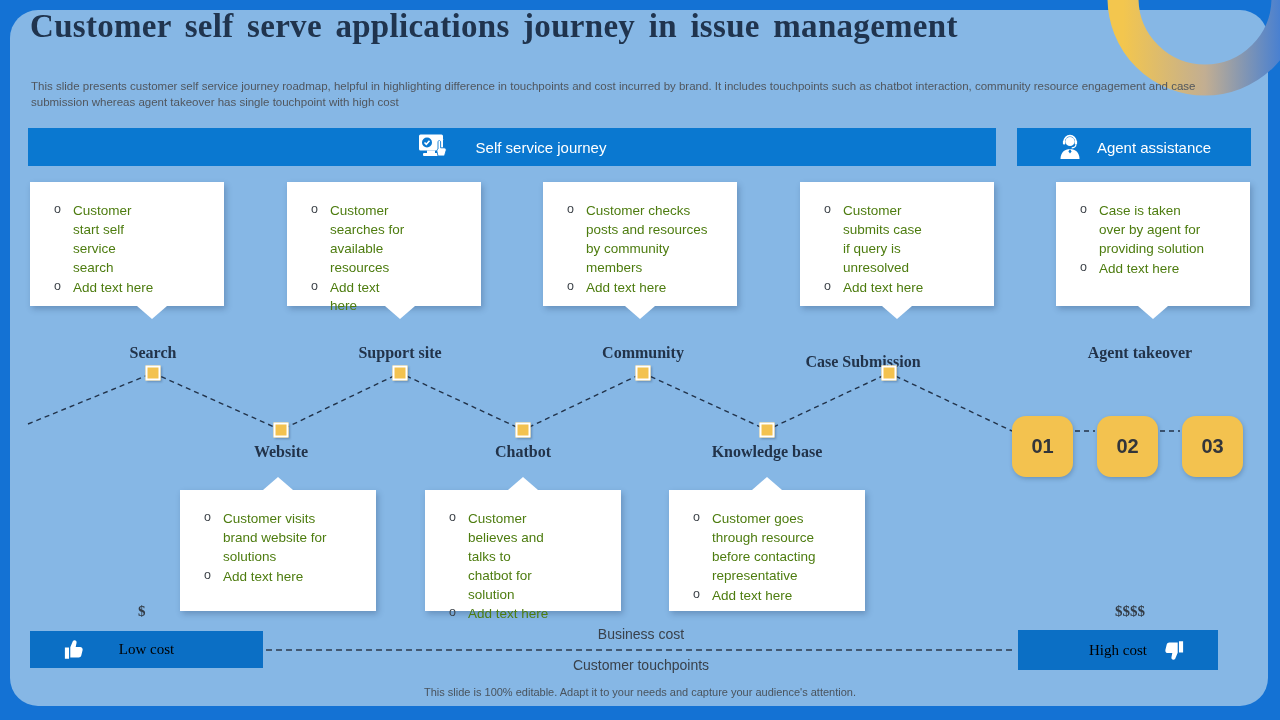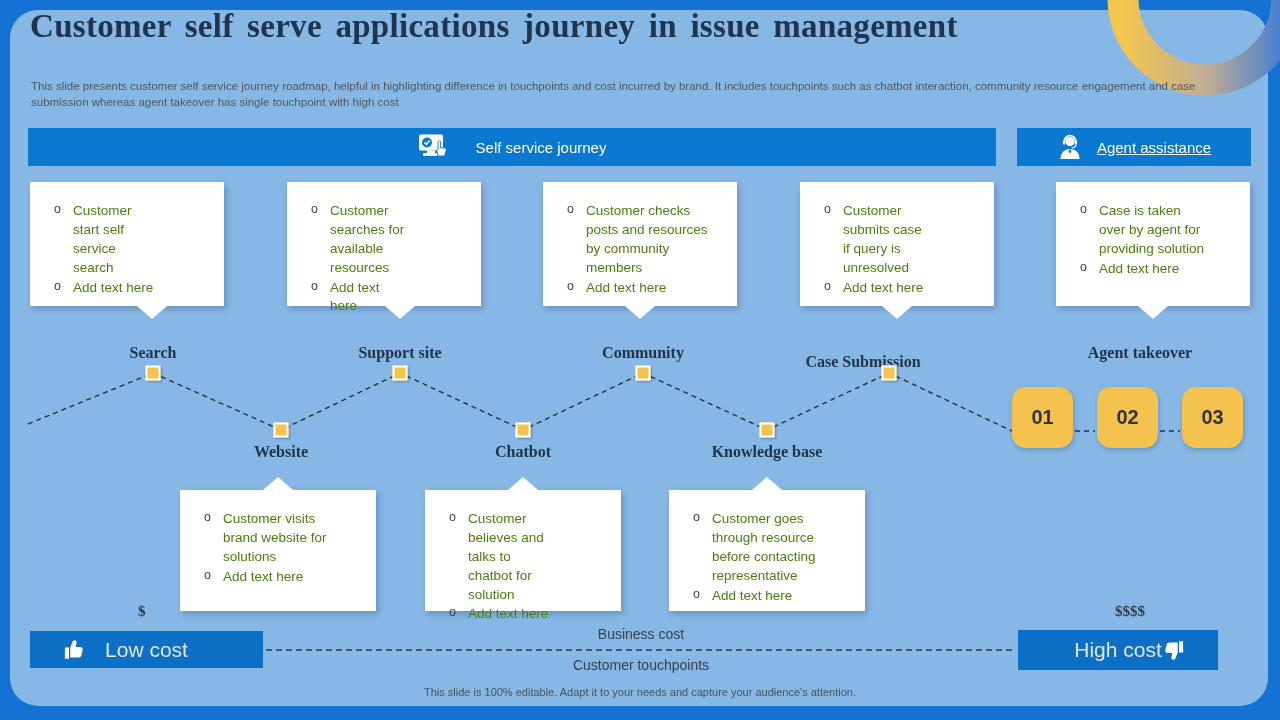--- a/index.html
+++ b/index.html
@@ -8,49 +8,49 @@
   .panel{position:absolute;left:10px;top:10px;width:1258px;height:696px;background:#86B7E5;border-radius:28px;}
 
   .title{position:absolute;left:30px;top:8px;width:1100px;
          font-family:"Liberation Serif",serif;font-weight:700;font-size:33px;color:#20344E;
          word-spacing:5px;letter-spacing:.3px;}
   .subtitle{position:absolute;left:31px;top:78px;width:1212px;font-size:11.5px;line-height:1.42;color:#50565E;}
 
   .bar{position:absolute;top:128px;height:38px;background:#0A78D0;color:#fff;
        display:flex;align-items:center;justify-content:center;gap:26px;font-size:15px;}
   .bar-self{left:28px;width:968px;}
-  .bar-agent{left:1017px;width:234px;gap:14px;text-decoration:underline;}
+  .bar-agent{left:1017px;width:234px;gap:14px;}
   .bar .ic{display:flex;align-items:center;}
 
   .wbox{position:absolute;width:194px;height:124px;background:#fff;box-shadow:2px 3px 6px rgba(25,50,85,.28);}
   .wbox::after{content:"";position:absolute;left:var(--tail,50%);margin-left:-15px;
                border-left:15px solid transparent;border-right:15px solid transparent;}
   .wbox.toprow{top:182px;}
   .wbox.toprow::after{bottom:-13px;border-top:13px solid #fff;}
   .wbox.botrow{top:490px;width:196px;height:121px;}
   .wbox.botrow::after{top:-13px;border-bottom:13px solid #fff;}
   .wbox ul{margin:20px 0 0 24px;padding:0;list-style:none;font-size:13.5px;color:#4d7c0f;}
   .wbox li{position:relative;padding-left:19px;line-height:1.4;margin-bottom:1px;}
   .wbox li::before{content:"o";position:absolute;left:0;top:-1px;font-size:12.5px;color:#3C4248;}
   .w104 ul{width:104px;} .w92 ul{width:96px;} .w140 ul{width:142px;} .w100 ul{width:102px;}
   .w128 ul{width:130px;} .w130 ul{width:132px;} .w105 ul{width:107px;} .w135 ul{width:137px;}
 
   .jsvg{position:absolute;left:0;top:0;width:1280px;height:720px;pointer-events:none;}
   .node{position:absolute;width:11px;height:11px;background:#F3C24F;border:2px solid #fff;
         transform:translate(-50%,-50%);box-shadow:1px 1px 2px rgba(25,50,85,.3);}
   .stage{position:absolute;transform:translateX(-50%);white-space:nowrap;
          font-family:"Liberation Serif",serif;font-weight:700;font-size:16px;color:#22334A;}
-  .badge{position:absolute;top:387px;width:61px;height:61px;background:#F3C24F;border-radius:14px;
+  .badge{position:absolute;top:416px;width:61px;height:61px;background:#F3C24F;border-radius:14px;
          display:flex;align-items:center;justify-content:center;
          font-weight:700;font-size:20px;color:#32353A;box-shadow:1px 2px 4px rgba(25,50,85,.25);}
 
   .sym{position:absolute;font-family:"Liberation Serif",serif;font-weight:700;font-size:15px;color:#333C46;}
   .midlabel{position:absolute;left:268px;width:746px;text-align:center;font-size:14px;color:#39414B;}
-  .costbtn{position:absolute;background:#0B6FC5;color:#e5e5e5;font-size:21px;
-           display:flex;align-items:center;justify-content:center;}
+  .costbtn{position:absolute;background:#0B6FC5;color:#000000;font-size:15px;
+           display:flex;align-items:center;justify-content:center;font-family:Liberation Serif, serif;}
   .btn-low{left:30px;top:631px;width:233px;height:37px;}
   .btn-high{left:1018px;top:630px;width:200px;height:40px;}
   .costbtn .ic{position:absolute;top:50%;transform:translateY(-50%);display:flex;}
   .btn-low .ic{left:32px;} .btn-high .ic{right:32px;}
 
   .footer{position:absolute;left:0;top:686px;width:1280px;text-align:center;font-size:11px;color:#49535D;}
 </style>
 </head>
 <body>
 

